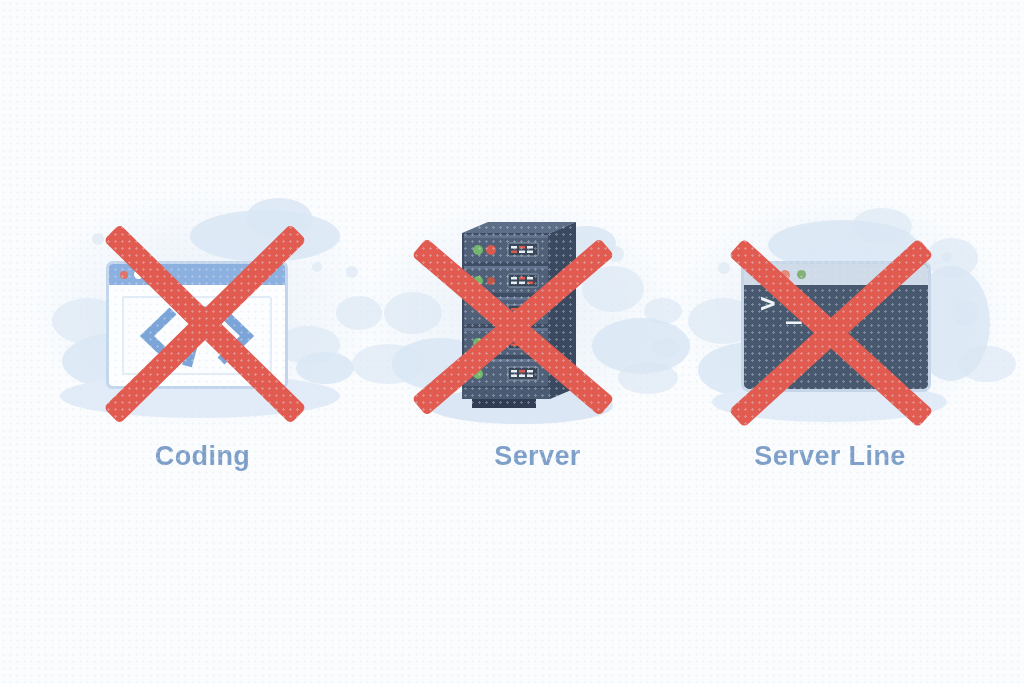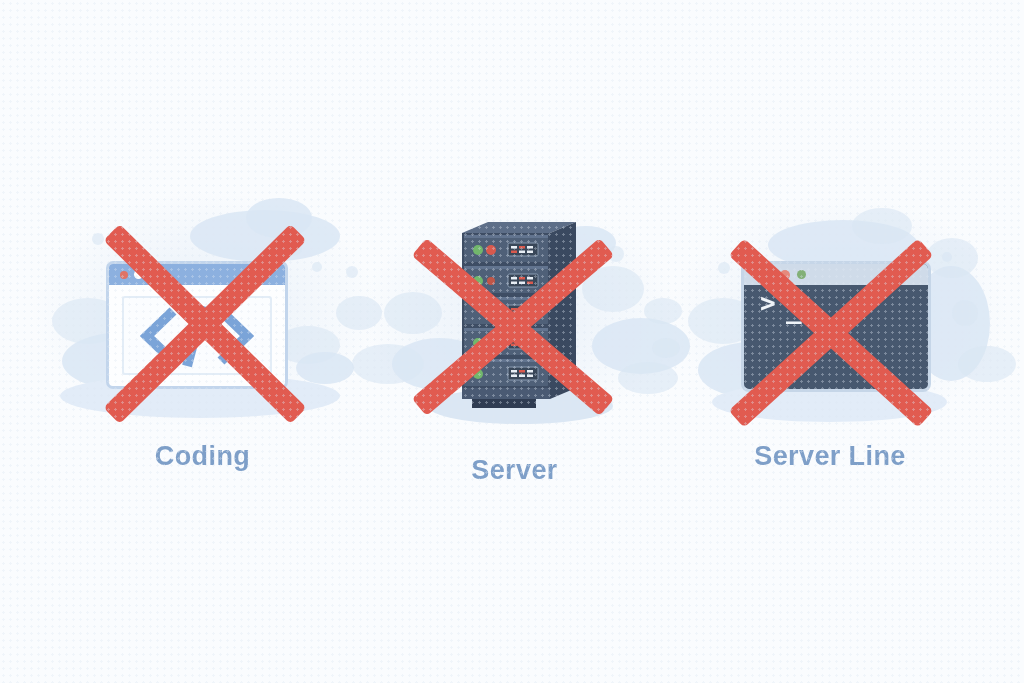--- a/index.html
+++ b/index.html
@@ -204,21 +204,21 @@
         <rect x="69" y="152" width="6" height="2.5" fill="#e8eef5"></rect>
       <rect x="53" y="156.5" width="6" height="2.5" fill="#e8eef5"></rect>
         <rect x="61" y="156.5" width="6" height="2.5" fill="#e8eef5"></rect>
         <rect x="69" y="156.5" width="6" height="2.5" fill="#e8eef5"></rect>
     </g>
   </svg>
   <div class="cross" style="left:419px;top:246px;width:188px;height:161px;">
     <div class="arm" style="width:247px;transform:translate(-50%,-50%) rotate(40.5deg);"></div>
     <div class="arm" style="width:247px;transform:translate(-50%,-50%) rotate(-40.5deg);"></div>
   </div>
-  <div class="feature-label" style="left:412px;width:205px;margin-top:14px;">Server</div>
+  <div class="feature-label" style="left:435px;width:205px;">Server</div>
 
   <div class="terminal">
     <div class="titlebar">
       <span class="dot1"></span>
       <span class="dot2"></span>
     </div>
     <span class="prompt">&gt;</span>
     <span class="cursor">_</span>
   </div>
   <div class="cross" style="left:736px;top:247px;width:189px;height:172px;">

